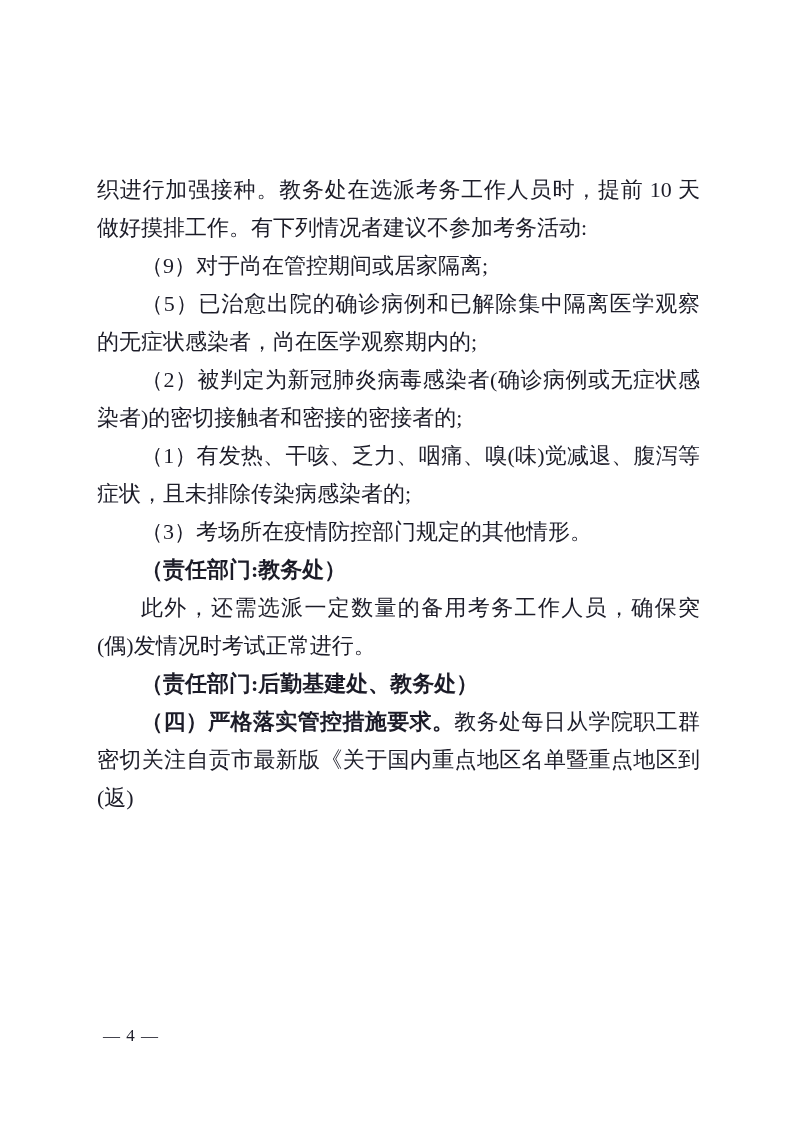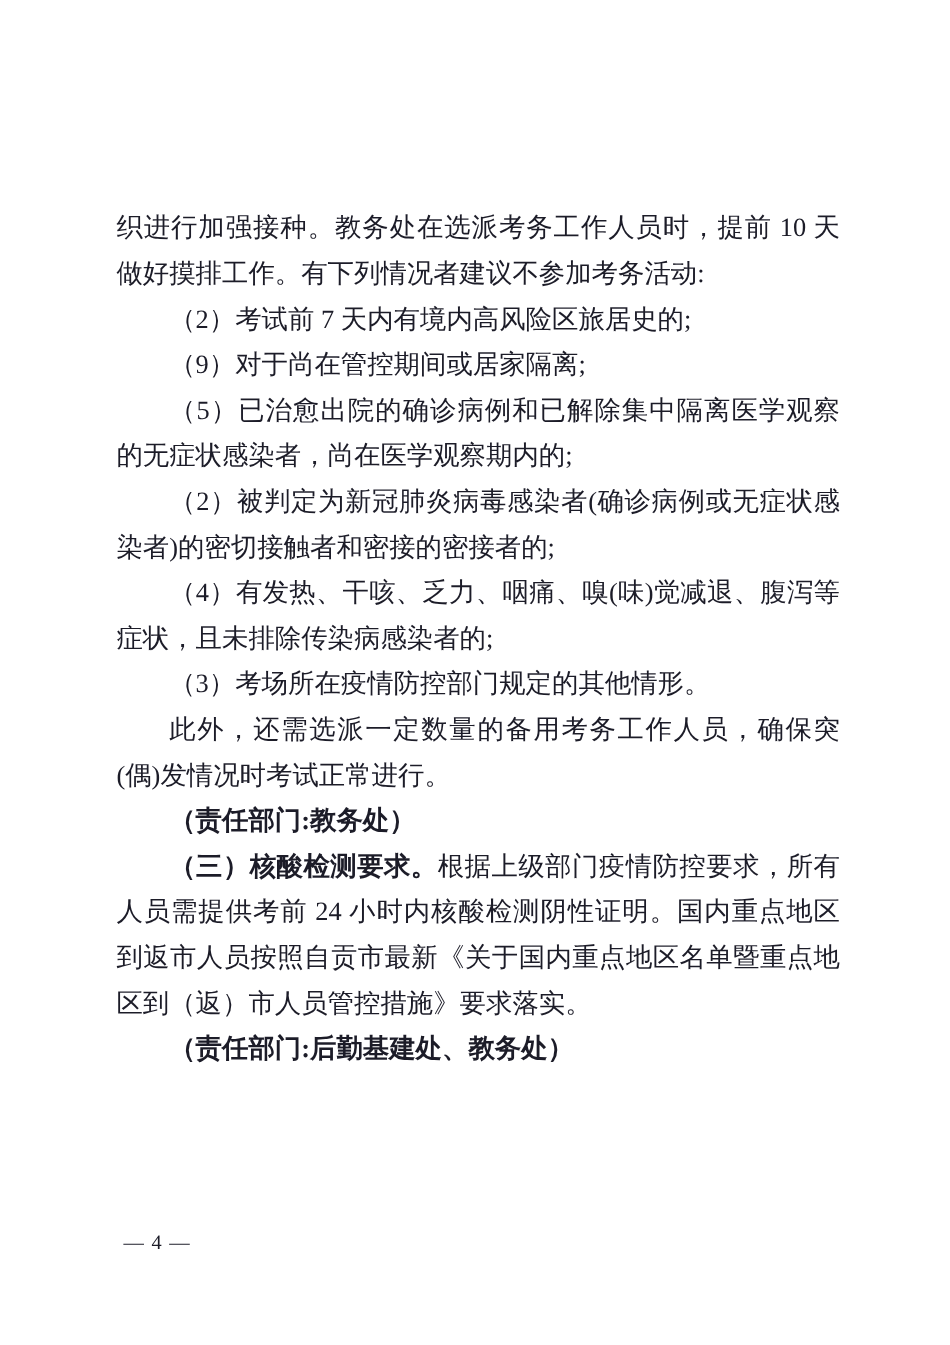--- a/index.html
+++ b/index.html
@@ -44,27 +44,26 @@
     font-size: 17px;
     letter-spacing: 1px;
   }
 </style>
 </head>
 <body>
 
 <div class="page">
   <main class="doc-body" id="doc-body">
       <p class="para">织进行加强接种。教务处在选派考务工作人员时，提前 10 天做好摸排工作。有下列情况者建议不参加考务活动:</p>
-      <p class="para indent">（2）考试前 7 天内有境内高风险区旅居史的;</p>
       <p class="para indent">（9）对于尚在管控期间或居家隔离;</p>
       <p class="para indent">（5）已治愈出院的确诊病例和已解除集中隔离医学观察的无症状感染者，尚在医学观察期内的;</p>
       <p class="para indent">（2）被判定为新冠肺炎病毒感染者(确诊病例或无症状感染者)的密切接触者和密接的密接者的;</p>
-      <p class="para indent">（4）有发热、干咳、乏力、咽痛、嗅(味)觉减退、腹泻等症状，且未排除传染病感染者的;</p>
+      <p class="para indent">（1）有发热、干咳、乏力、咽痛、嗅(味)觉减退、腹泻等症状，且未排除传染病感染者的;</p>
       <p class="para indent">（3）考场所在疫情防控部门规定的其他情形。</p>
+      <p class="para indent bold">（责任部门:教务处）</p>
       <p class="para indent">此外，还需选派一定数量的备用考务工作人员，确保突(偶)发情况时考试正常进行。</p>
-      <p class="para indent bold">（责任部门:教务处）</p>
-      <p class="para indent"><span class="bold">（三）核酸检测要求。</span>根据上级部门疫情防控要求，所有人员需提供考前 24 小时内核酸检测阴性证明。国内重点地区到返市人员按照自贡市最新《关于国内重点地区名单暨重点地区到（返）市人员管控措施》要求落实。</p>
       <p class="para indent bold">（责任部门:后勤基建处、教务处）</p>
+      <p class="para indent"><span class="bold">（四）严格落实管控措施要求。</span>教务处每日从学院职工群密切关注自贡市最新版《关于国内重点地区名单暨重点地区到(返)</p>
     </main>
   <footer class="page-footer">
     <span>— 4 —</span>
   </footer>
 </div>
 
 </body></html>

